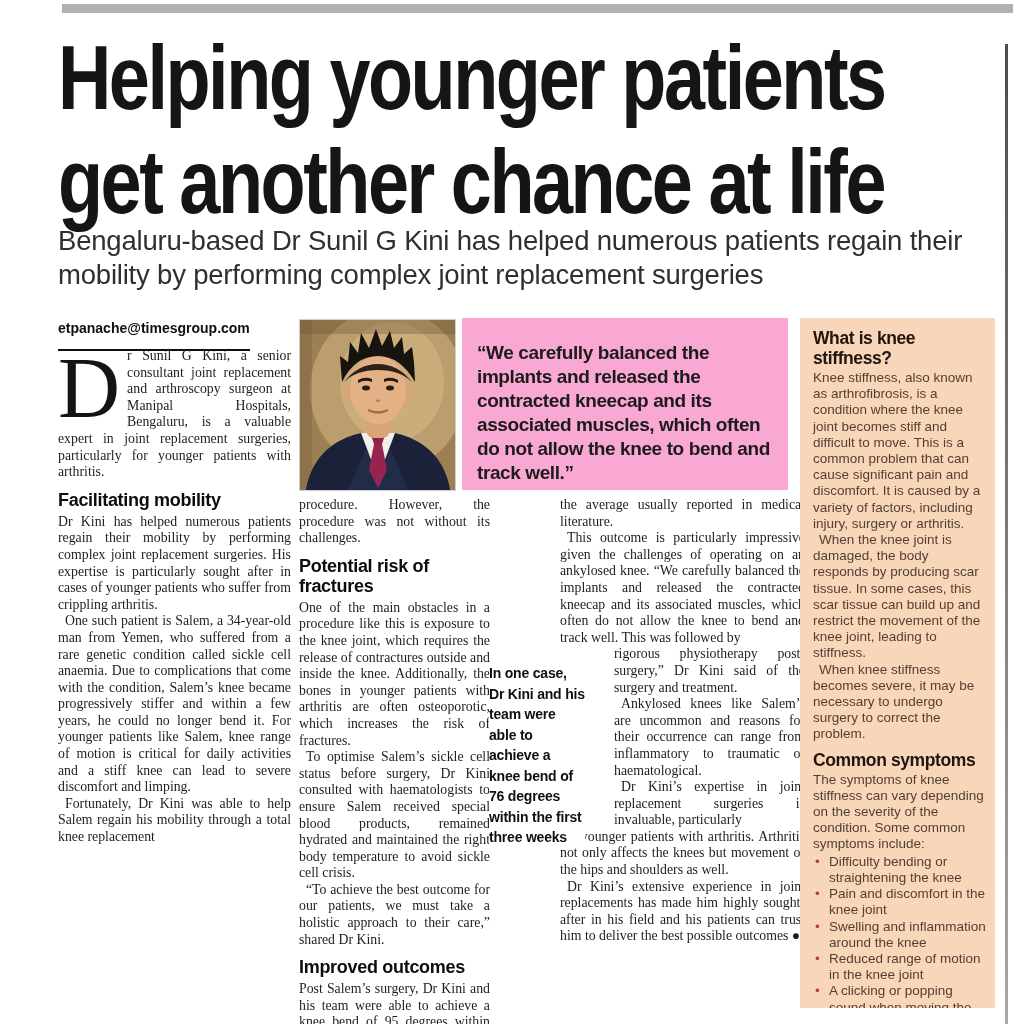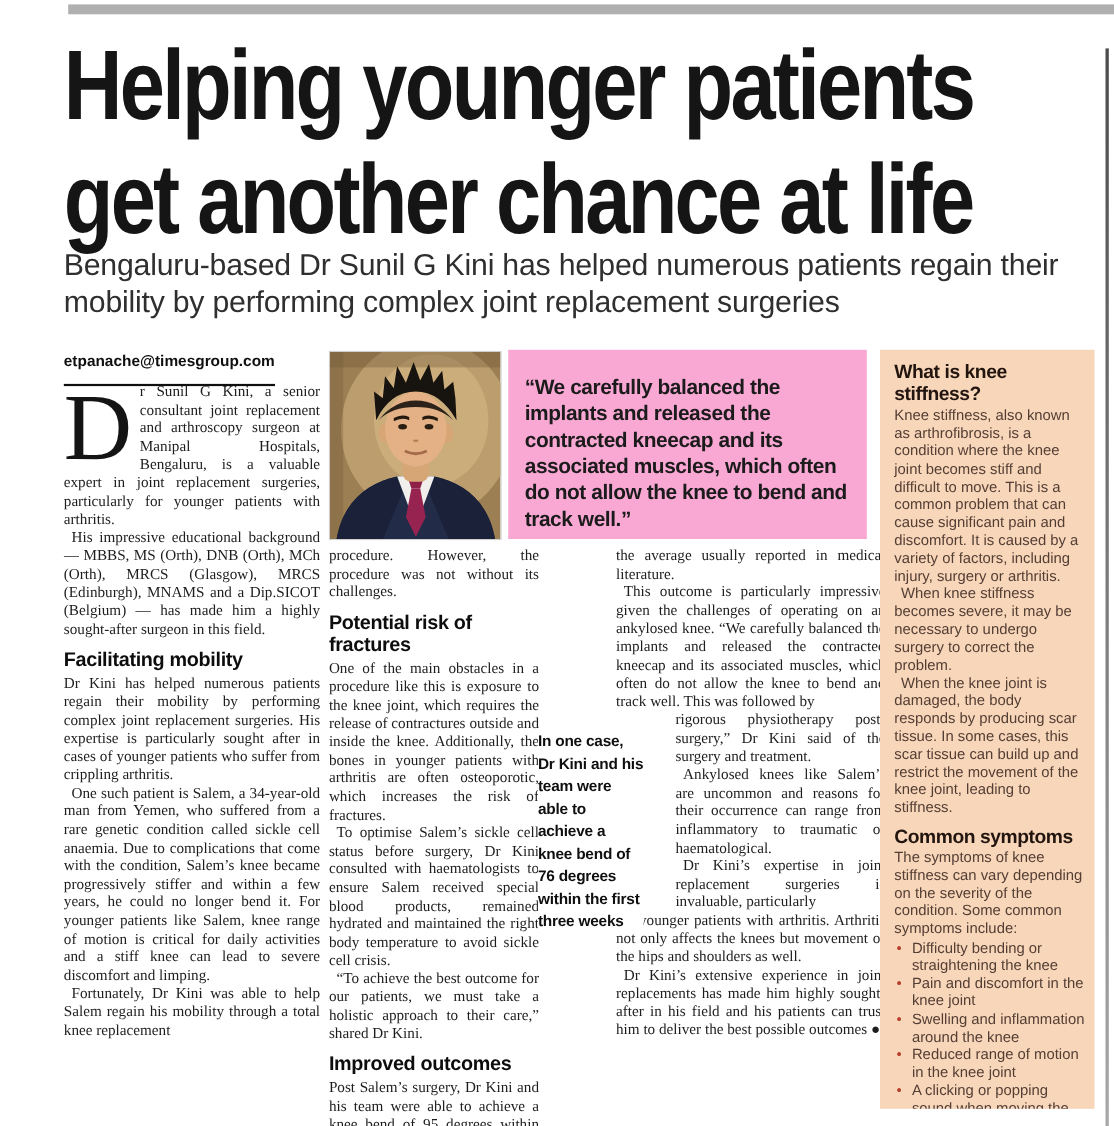--- a/index.html
+++ b/index.html
@@ -76,21 +76,20 @@
     <div>Helping younger patients</div>
     <div>get another chance at life</div>
   </div>
 
   <div class="standfirst">Bengaluru-based Dr Sunil G Kini has helped numerous patients regain their mobility by performing complex joint replacement surgeries</div>
 
   <div class="email">etpanache@timesgroup.com</div>
 
   <div class="col col1">
     <p><span class="dropcap">D</span><span>r Sunil G Kini, a senior consultant joint replacement and arthroscopy surgeon at Manipal Hospitals, Bengaluru, is a valuable expert in joint replacement surgeries, particularly for younger patients with arthritis.</span></p>
-    <p class="ind">His impressive educational background — MBBS, MS (Orth), DNB (Orth), MCh (Orth), MRCS (Glasgow), MRCS (Edinburgh), MNAMS and a Dip.SICOT (Belgium) — has made him a highly sought-after surgeon in this field.</p>
     <div class="sec-h">Facilitating mobility</div>
     <p>Dr Kini has helped numerous patients regain their mobility by performing complex joint replacement surgeries. His expertise is particularly sought after in cases of younger patients who suffer from crippling arthritis.</p>
     <p class="ind">One such patient is Salem, a 34-year-old man from Yemen, who suffered from a rare genetic condition called sickle cell anaemia. Due to complications that come with the condition, Salem’s knee became progressively stiffer and within a few years, he could no longer bend it. For younger patients like Salem, knee range of motion is critical for daily activities and a stiff knee can lead to severe discomfort and limping.</p>
     <p class="ind">Fortunately, Dr Kini was able to help Salem regain his mobility through a total knee replacement</p>
   </div>
 
   <div class="photo">
     <svg width="155" height="170" viewBox="0 0 155 170">
       <rect x="0" y="0" width="155" height="170" fill="#9c7f52"></rect>
       <ellipse cx="88" cy="70" rx="78" ry="82" fill="#c2a272" opacity="0.85"></ellipse>
@@ -140,22 +139,22 @@
     <p class="indent ind">Dr Kini’s expertise in joint replacement surgeries is invaluable, particularly</p>
     <p>for younger patients with arthritis. Arthritis not only affects the knees but movement of the hips and shoulders as well.</p>
     <p class="ind"><span>Dr Kini’s extensive experience in joint replacements has made him highly sought-after in his field and his patients can trust him to deliver the best possible outcomes</span> <span>●</span></p>
   </div>
 
   <div class="inset">In one case, Dr Kini and his team were able to achieve a knee bend of 76 degrees within the first three weeks</div>
 
   <div class="sidebar">
     <div class="sb-h">What is knee stiffness?</div>
     <p>Knee stiffness, also known as arthrofibrosis, is a condition where the knee joint becomes stiff and difficult to move. This is a common problem that can cause significant pain and discomfort. It is caused by a variety of factors, including injury, surgery or arthritis.</p>
+    <p class="sb-ind">When the knee joint is damaged, the body responds by producing scar tissue. In some cases, this scar tissue can build up and restrict the movement of the knee joint, leading to stiffness.</p>
     <p class="sb-ind">When knee stiffness becomes severe, it may be necessary to undergo surgery to correct the problem.</p>
-    <p class="sb-ind">When the knee joint is damaged, the body responds by producing scar tissue. In some cases, this scar tissue can build up and restrict the movement of the knee joint, leading to stiffness.</p>
     <div class="sb-h sb-h2">Common symptoms</div>
     <p>The symptoms of knee stiffness can vary depending on the severity of the condition. Some common symptoms include:</p>
     <ul>
       <li><span class="dot">•</span><span>Difficulty bending or straightening the knee</span></li>
       <li><span class="dot">•</span><span>Pain and discomfort in the knee joint</span></li>
       <li><span class="dot">•</span><span>Swelling and inflammation around the knee</span></li>
       <li><span class="dot">•</span><span>Reduced range of motion in the knee joint</span></li>
       <li><span class="dot">•</span><span>A clicking or popping sound when moving the knee.</span></li>
     </ul>
   </div>

